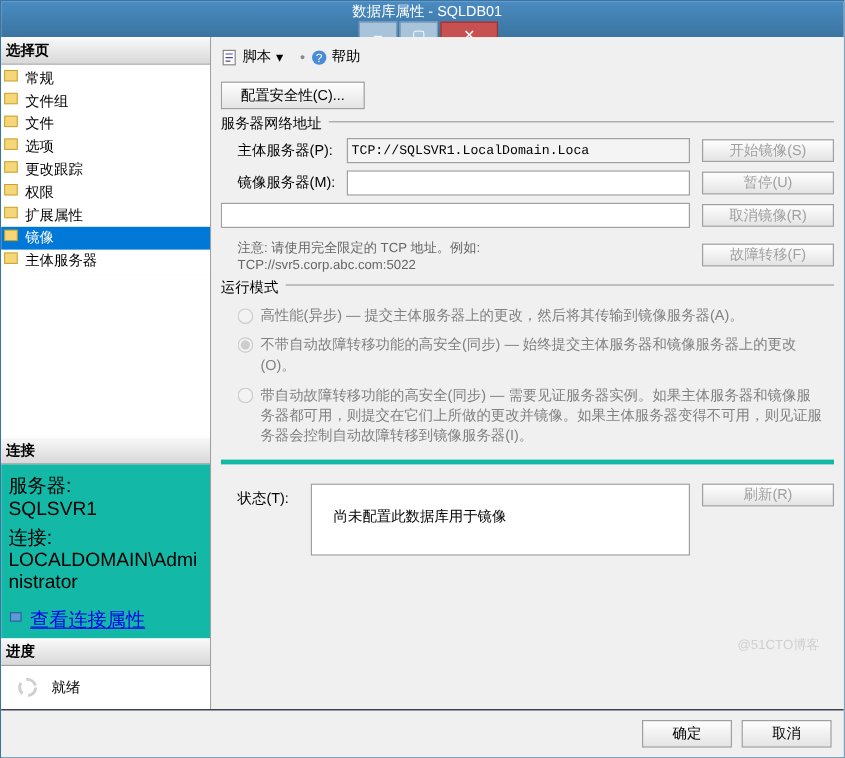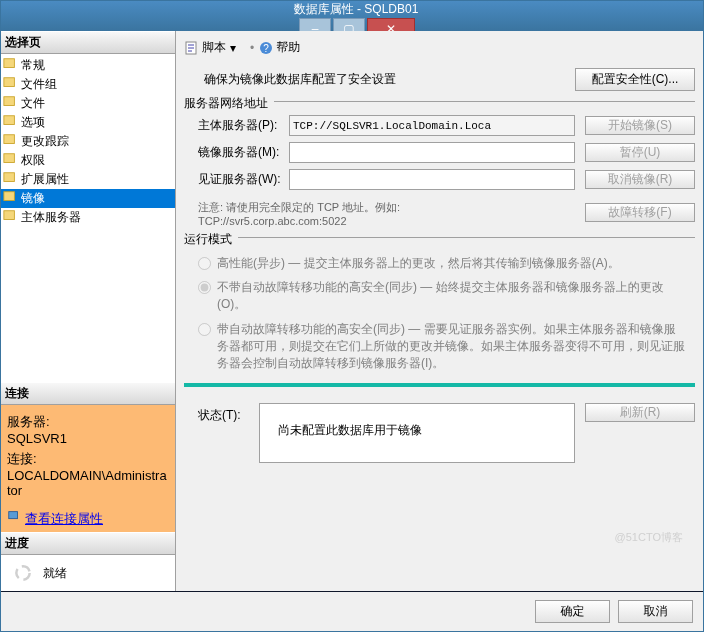--- a/index.html
+++ b/index.html
@@ -12,21 +12,21 @@
 .tbtn.close { background: #c75050; border-color: #a03030; color: #fff; width: 48px; }
 .tbtn.min, .tbtn.max { background: #a8c4da; }
 .content { flex: 1; display: flex; background: #f0f0f0; }
 .left { width: 175px; display: flex; flex-direction: column; border-right: 1px solid #a0a0a0; }
 .panel-hdr { background: linear-gradient(#f8f8f8, #d8d8d8); border-top: 1px solid #fff; border-bottom: 1px solid #a0a0a0; padding: 2px 4px; font-weight: bold; font-size: 12px; }
 .panel-body { background: #fff; padding: 2px 0; }
 .nav-item { padding: 1px 4px 1px 20px; position: relative; cursor: pointer; }
 .nav-item.selected { background: #0078d7; color: #fff; }
 .nav-icon { position: absolute; left: 2px; top: 1px; width: 14px; height: 14px; }
 .spacer { flex: 1; background: #fff; }
-.conn-body { background: #fdba74; padding: 4px 6px; font-size: 13px; }
+.conn-body { background: #14b8a6; padding: 4px 6px; font-size: 16px; }
 .conn-label { margin-top: 4px; }
 .conn-val { word-break: break-all; }
 .link { color: #0000ee; text-decoration: underline; cursor: pointer; display: inline-block; margin-top: 6px; }
 .progress-body { background: #fff; padding: 8px 12px; display: flex; align-items: center; }
 .spinner { width: 20px; height: 20px; margin-right: 10px; }
 .right { flex: 1; background: #f0f0f0; display: flex; flex-direction: column; padding: 4px 8px 6px 8px; }
 .toolbar { display: flex; align-items: center; padding: 4px 0 6px 0; }
 .tool { display: flex; align-items: center; margin-right: 10px; cursor: pointer; }
 .tool .ic { width: 16px; height: 16px; margin-right: 2px; }
 .main-scroll { flex: 1; overflow: hidden; }
@@ -138,39 +138,37 @@
           <svg class="ic" viewBox="0 0 16 16">
               <circle cx="8" cy="8" r="6" fill="#4a8bd7"></circle>
               <text x="8" y="12" text-anchor="middle" font-size="10" fill="#fff">?</text>
             </svg>
           <span>帮助</span>
         </div>
       </div>
 
       <div class="main-scroll">
         <div class="top-row">
-          <div class="top-text">确保为镜像此数据库配置了安全设置</div>
           <button class="btn wide">配置安全性(C)...</button>
         </div>
 
         <div class="fieldset">
           <span class="fieldset-legend">服务器网络地址</span>
           <div class="fs-content">
             <div class="row">
               <span class="lbl">主体服务器(P):</span>
               <input class="inp" readonly="" value="TCP://SQLSVR1.LocalDomain.Loca" style="">
               <button class="rbtn" disabled="">开始镜像(S)</button>
             </div>
             <div class="row">
               <span class="lbl">镜像服务器(M):</span>
               <input class="inp" style="">
               <button class="rbtn" disabled="">暂停(U)</button>
             </div>
             <div class="row">
-              <span class="lbl">见证服务器(W):</span>
               <input class="inp" style="">
               <button class="rbtn" disabled="">取消镜像(R)</button>
             </div>
             <div class="row">
               <div class="note" style="flex:1;">
                 <span>注意: 请使用完全限定的 TCP 地址。例如:</span><br>
                 <span>TCP://svr5.corp.abc.com:5022</span>
               </div>
               <button class="rbtn" disabled="">故障转移(F)</button>
             </div>

